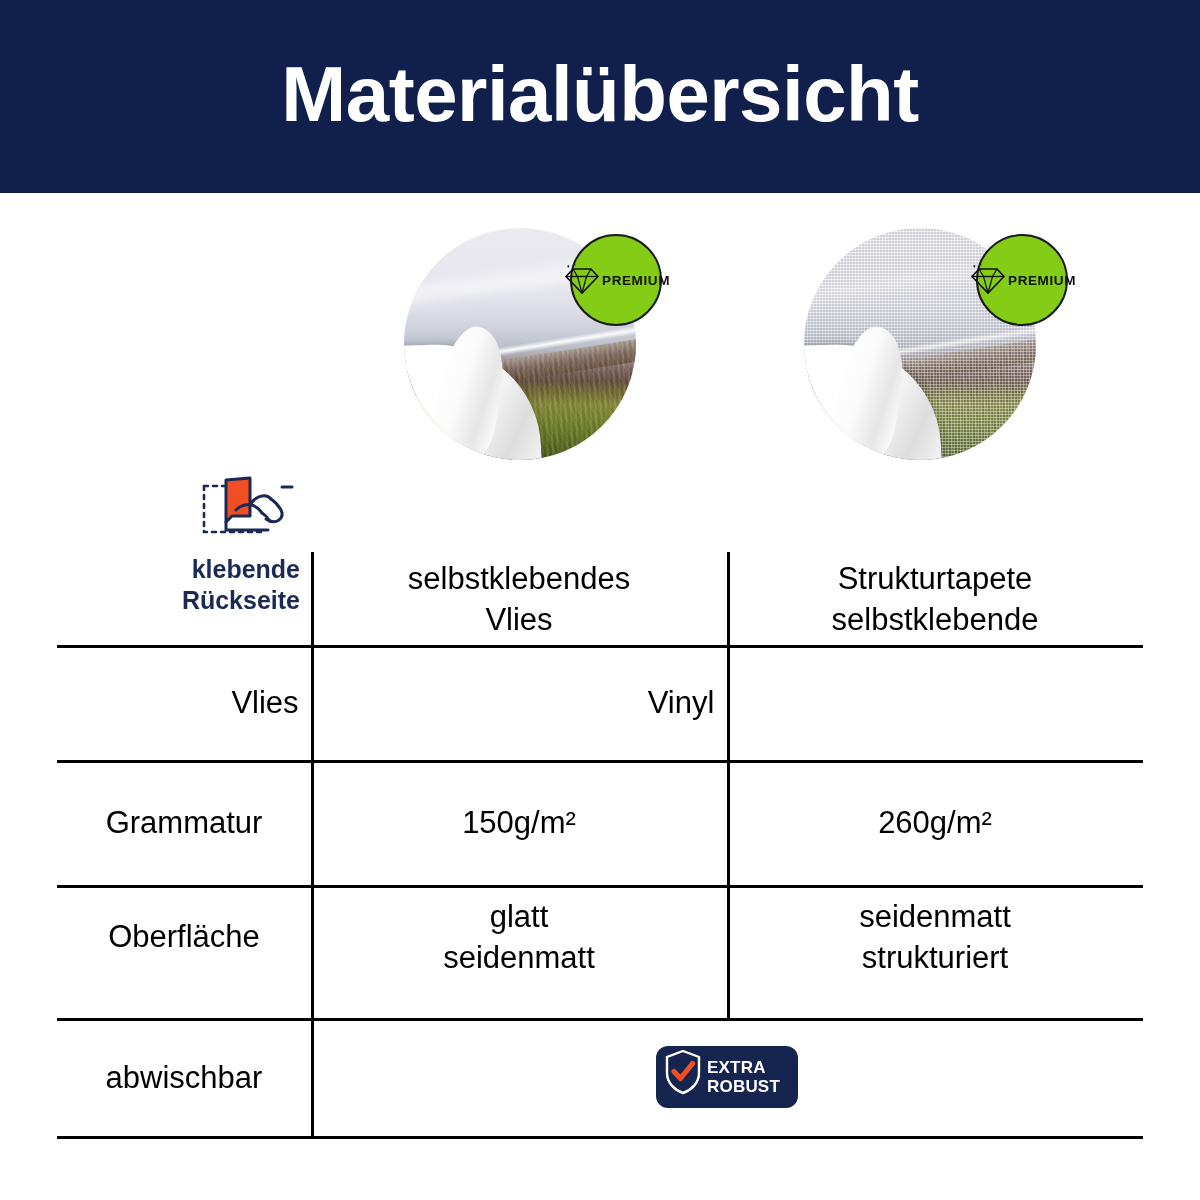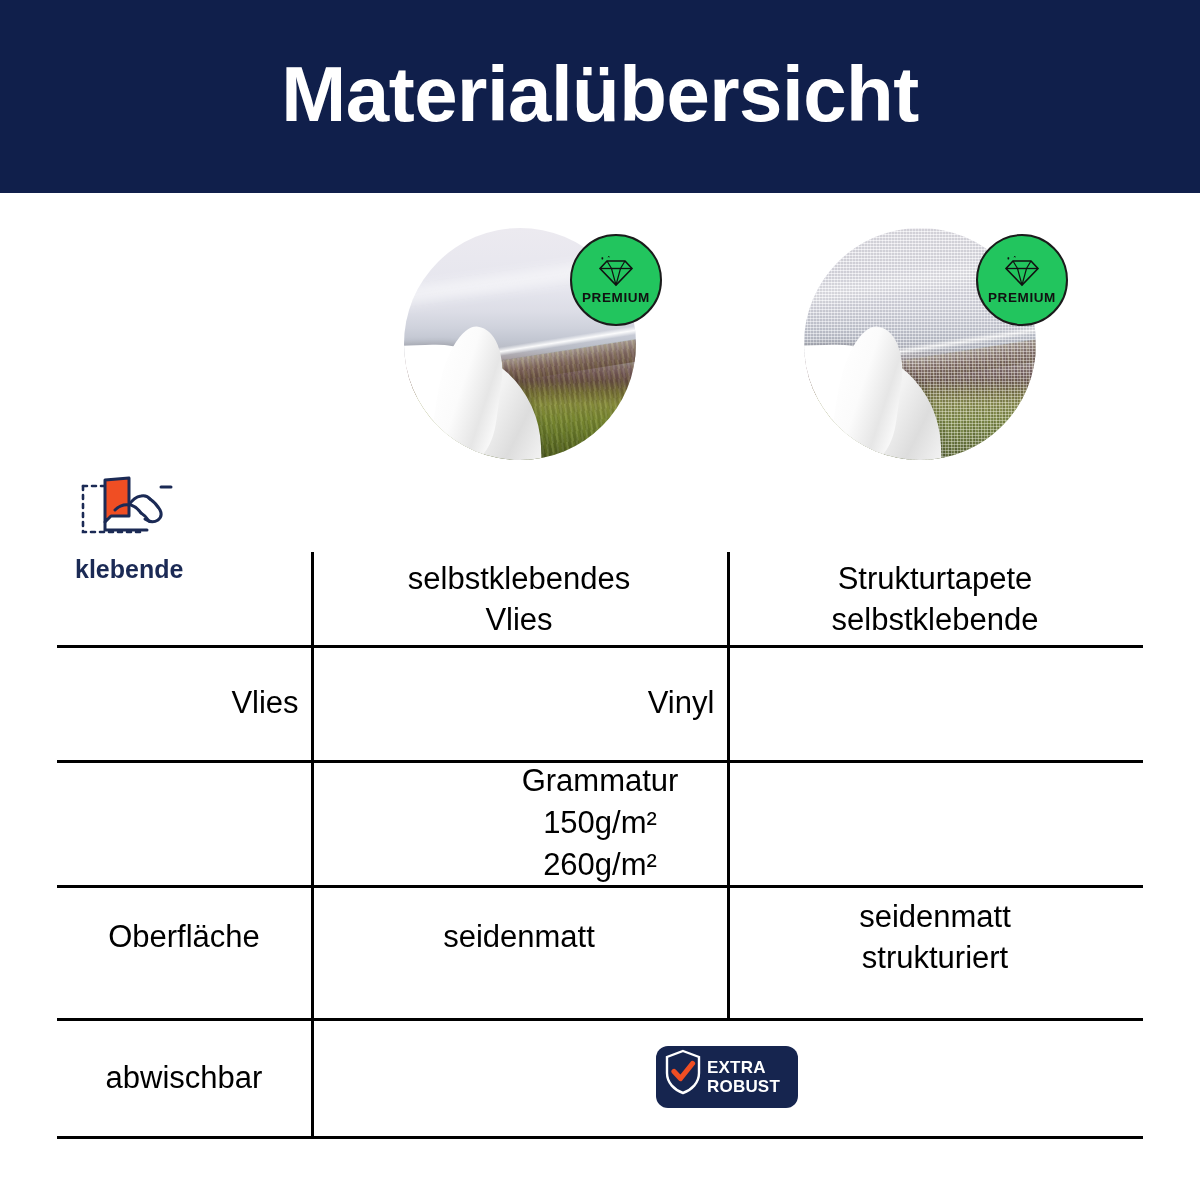--- a/index.html
+++ b/index.html
@@ -160,46 +160,45 @@
     border-radius: 50% 50% 30% 8% / 60% 40% 30% 10%;
     transform: rotate(8deg);
   }
 
   
   .premium-badge {
     position: absolute;
     width: 92px;
     height: 92px;
     border-radius: 50%;
-    background: #22c55e;
+    background: #84cc16;
     border: 2px solid #1b1b1b;
     display: flex;
-    flex-direction: column;
     align-items: center;
     justify-content: center;
     z-index: 5;
   }
   .badge-left  { left: 570px; top: 234px; }
   .badge-right { left: 976px; top: 234px; }
   .premium-badge svg { display: block; margin-bottom: 1px; }
   .premium-label {
     font-family: "Liberation Sans", sans-serif;
     font-weight: bold;
     font-size: 13.5px;
     letter-spacing: 0.6px;
     color: #111111;
   }
 
   
   .adhesive-block {
     position: absolute;
-    left: 75px;
+    left: 46px;
     top: 470px;
     width: 254px;
-    text-align: left;
+    text-align: right;
   }
   .adhesive-icon { display: block; margin: 0 auto; }
   .adhesive-caption {
     margin-top: 8px;
     color: #1b2a55;
     font-family: "Liberation Sans", sans-serif;
     font-weight: bold;
     font-size: 25px;
     line-height: 31px;
   }
@@ -350,20 +349,21 @@
 
         <path d="M40 40 q6 -6 14 -5 q5 -8 12 -9 q6 -1 9 3" stroke="#1b2a55" stroke-width="3" fill="none" stroke-linecap="round"></path>
         <path d="M75 29 q6 4 10 11 q3 6 -2 10 q-6 4 -13 -1" stroke="#1b2a55" stroke-width="3" fill="none" stroke-linecap="round"></path>
         <path d="M56 35 q6 2 10 8" stroke="#1b2a55" stroke-width="3" fill="none" stroke-linecap="round"></path>
         <path d="M66 43 q5 3 8 8" stroke="#1b2a55" stroke-width="3" fill="none" stroke-linecap="round"></path>
         <path d="M86 17 L96 17" stroke="#1b2a55" stroke-width="3" stroke-linecap="round"></path>
       </svg>
     </span>
     <div class="adhesive-caption">
       <div>klebende</div>
+      <div>Rückseite</div>
     </div>
   </div>
 
   <div class="table">
 
     <div class="rule" style="top:93px;"></div>
     <div class="rule" style="top:208px;"></div>
     <div class="rule" style="top:333px;"></div>
     <div class="rule" style="top:466px;"></div>
     <div class="rule" style="top:584px;"></div>
@@ -385,30 +385,31 @@
           <div>selbstklebende</div>
         </div>
       </div>
     </div>
 
     <div class="row" style="top:93px; height:115px;">
       <div class="cell cell-a">Vlies</div>
       <div class="cell cell-b">Vinyl</div>
     </div>
 
-    <div class="row" style="top:208px; height:125px;flex-direction:column;">
+    <div class="row" style="top:208px; height:125px;">
       <div class="cell cell-label">Grammatur</div>
       <div class="cell cell-a">150g/m²</div>
       <div class="cell cell-b">260g/m²</div>
     </div>
 
     <div class="row" style="top:333px; height:103px;">
       <div class="cell cell-label">Oberfläche</div>
       <div class="cell cell-a">
         <div>
+          <div>glatt</div>
           <div>seidenmatt</div>
         </div>
       </div>
       <div class="cell cell-b">
         <div>
           <div>seidenmatt</div>
           <div>strukturiert</div>
         </div>
       </div>
     </div>

